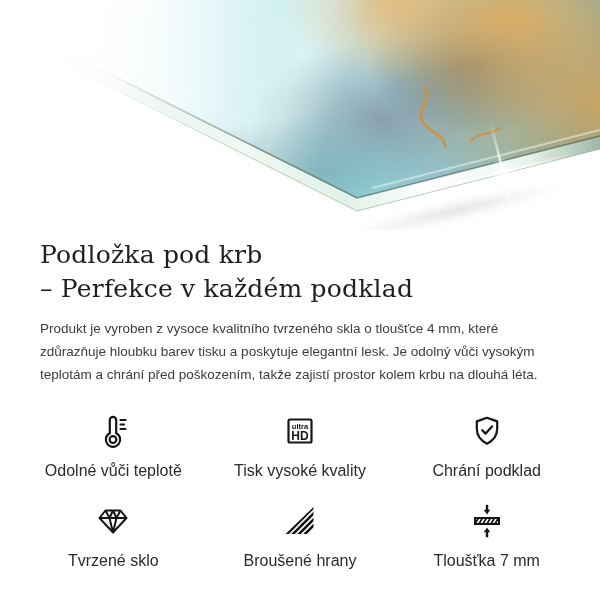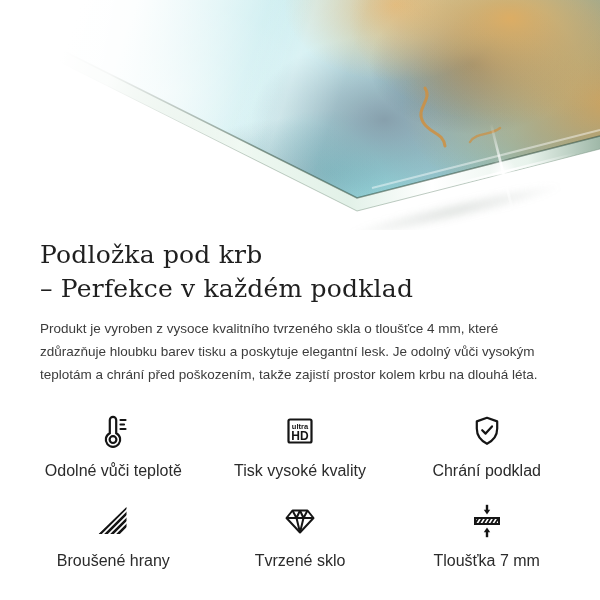--- a/index.html
+++ b/index.html
@@ -154,44 +154,44 @@
         <svg width="40" height="40" viewBox="0 0 40 40" fill="none" stroke="currentColor" stroke-width="2.2" stroke-linejoin="round" stroke-linecap="round">
           <path d="M20 6.8 L30.2 10.4 V17.6 C30.2 25 26 29.8 20 32.8 C14 29.8 9.8 25 9.8 17.6 V10.4 Z"></path>
           <path d="M15.2 19.2 L18.6 22.6 L25 15.4"></path>
         </svg>
       </span>
       <span class="flabel">Chrání podklad</span>
     </div>
 
     <div class="feature">
       <span class="ficon">
+        <svg width="40" height="40" viewBox="0 0 40 40" fill="none" stroke="currentColor" stroke-width="2" stroke-linejoin="round">
+          <path d="M12.5 9.5 H27.5 L33.5 17 L20 31.5 L6.5 17 Z"></path>
+          <path d="M6.5 17 H33.5"></path>
+          <path d="M12.5 9.5 L16.5 17 M20 9.5 L16.5 17 M20 9.5 L23.5 17 M27.5 9.5 L23.5 17"></path>
+          <path d="M16.5 17 L20 31.5 M23.5 17 L20 31.5"></path>
+        </svg>
+      </span>
+      <span class="flabel">Tvrzené sklo</span>
+    </div>
+
+    <div class="feature">
+      <span class="ficon">
         <svg width="40" height="40" viewBox="0 0 40 40">
           <defs>
               <clipPath id="triClip">
                 <path d="M5.5 33 H33.5 V6 Z"></path>
               </clipPath>
             </defs>
           <g clip-path="url(#triClip)" stroke="currentColor" stroke-width="2.6">
             <path d="M-14 36 L20 2 M-8 36 L26 2 M-2 36 L32 2 M4 36 L38 2 M10 36 L44 2 M16 36 L50 2 M22 36 L56 2"></path>
           </g>
         </svg>
       </span>
       <span class="flabel">Broušené hrany</span>
-    </div>
-
-    <div class="feature">
-      <span class="ficon">
-        <svg width="40" height="40" viewBox="0 0 40 40" fill="none" stroke="currentColor" stroke-width="2" stroke-linejoin="round">
-          <path d="M12.5 9.5 H27.5 L33.5 17 L20 31.5 L6.5 17 Z"></path>
-          <path d="M6.5 17 H33.5"></path>
-          <path d="M12.5 9.5 L16.5 17 M20 9.5 L16.5 17 M20 9.5 L23.5 17 M27.5 9.5 L23.5 17"></path>
-          <path d="M16.5 17 L20 31.5 M23.5 17 L20 31.5"></path>
-        </svg>
-      </span>
-      <span class="flabel">Tvrzené sklo</span>
     </div>
 
     <div class="feature">
       <span class="ficon">
         <svg width="40" height="40" viewBox="0 0 40 40">
           <defs>
               <clipPath id="barClip">
                 <rect x="8.5" y="17.5" width="23" height="5"></rect>
               </clipPath>
             </defs>

